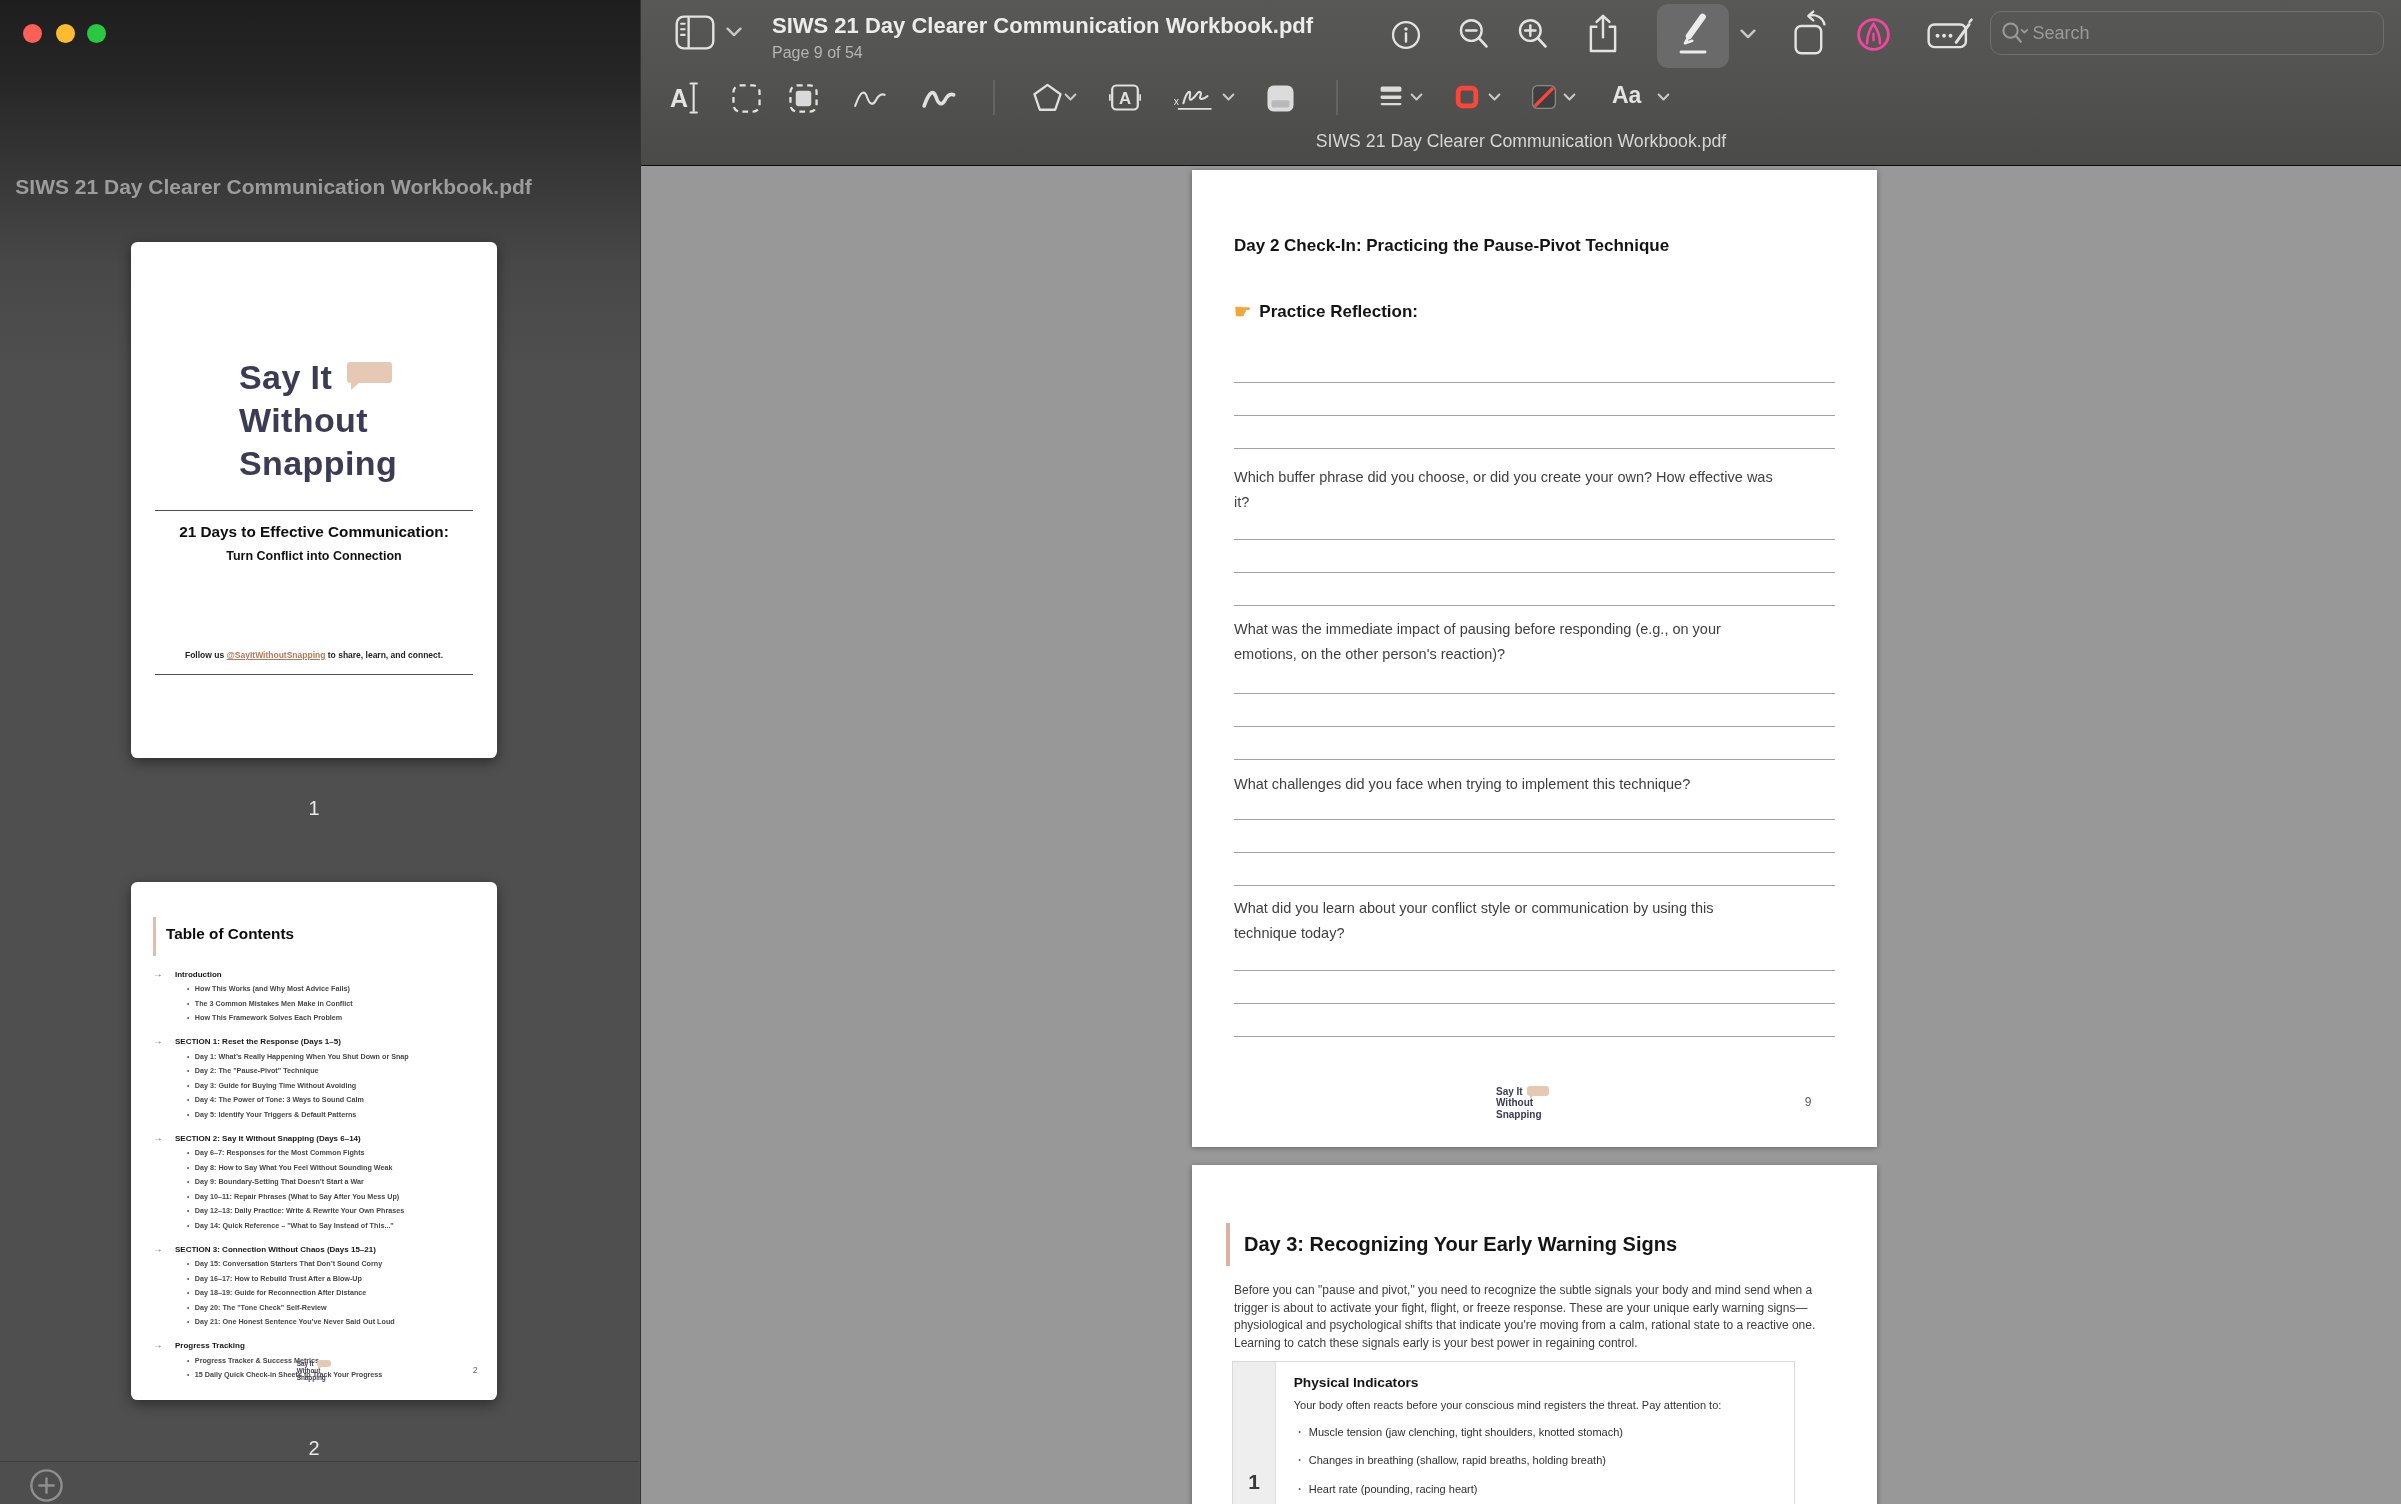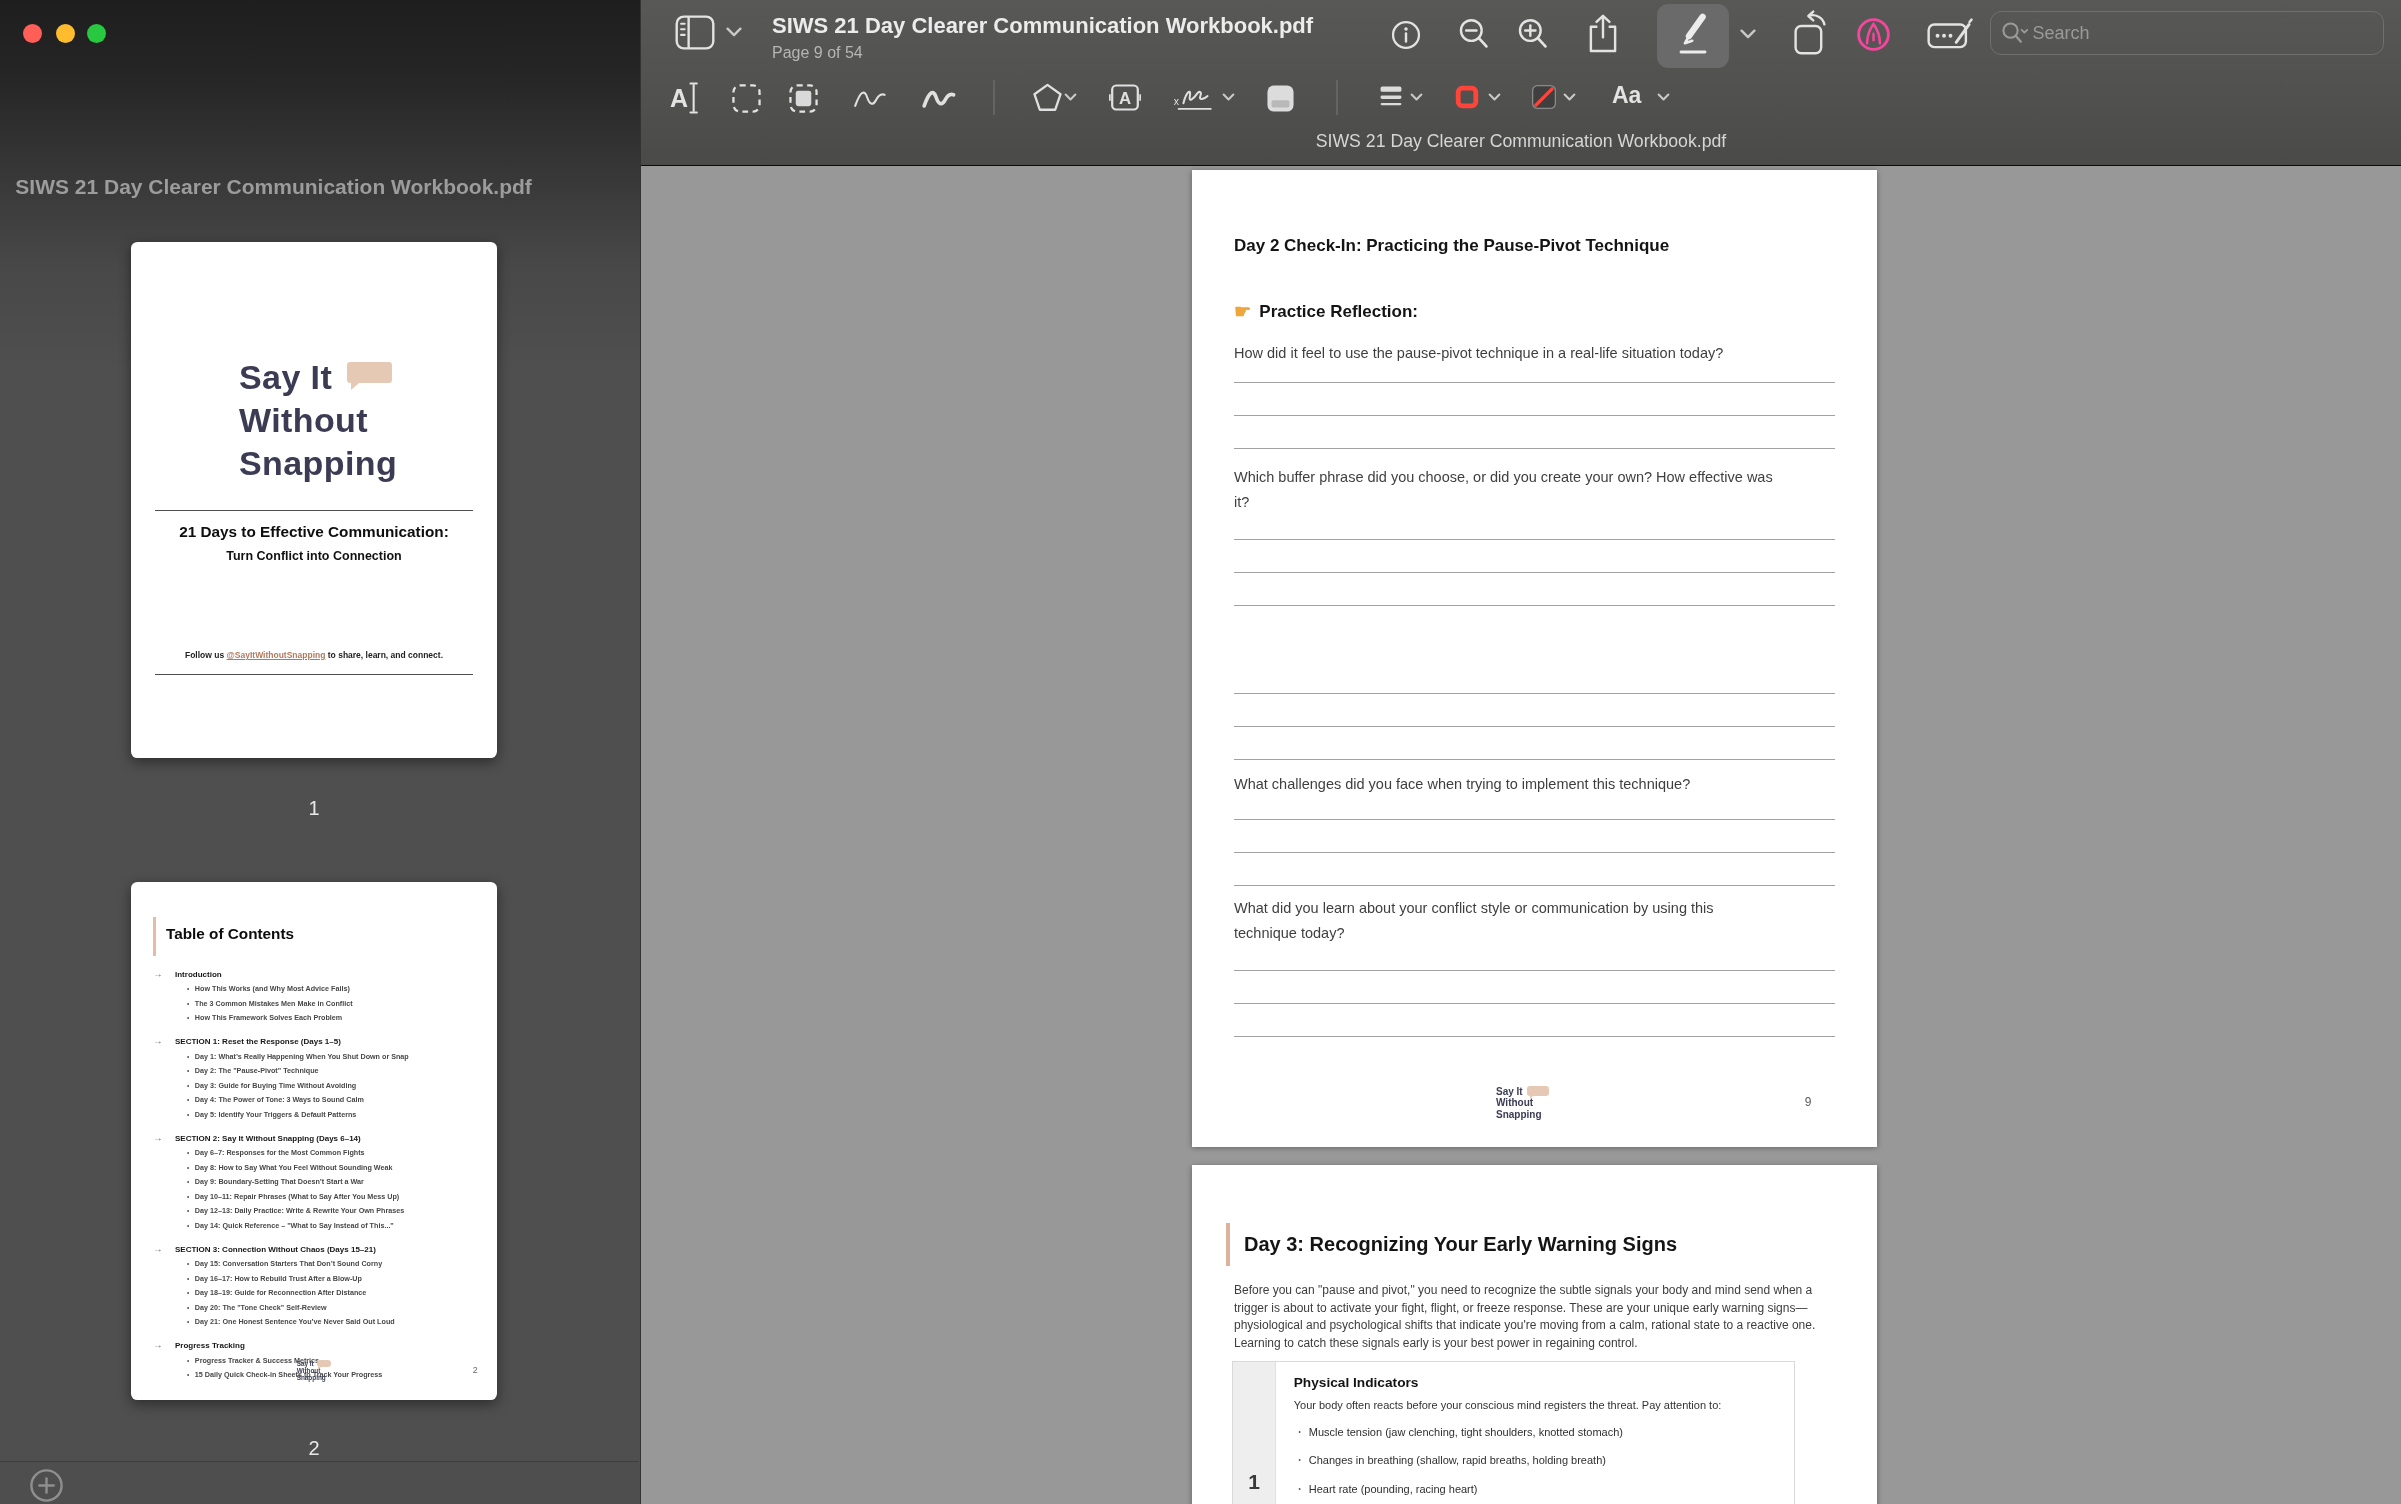--- a/index.html
+++ b/index.html
@@ -515,30 +515,30 @@
     <div class="tab-label">SIWS 21 Day Clearer Communication Workbook.pdf</div>
   </div>
 
   <div class="doc-page page9">
     <div class="p9-heading">Day 2 Check-In: Practicing the Pause-Pivot Technique</div>
     <div class="p9-reflection">
       <span class="pointer-glyph">☛</span>
       <span>Practice Reflection:</span>
     </div>
 
-    <div class="q" style="top:171px;width:608px">How did it feel to use the pause-pivot technique in a real-life situation today?</div>
     <div class="rule" style="top:212px"></div>
     <div class="rule" style="top:245px"></div>
     <div class="rule" style="top:278px"></div>
 
     <div class="q" style="top:295px;width:539px">Which buffer phrase did you choose, or did you create your own? How effective was it?</div>
     <div class="rule" style="top:369px"></div>
     <div class="rule" style="top:402px"></div>
     <div class="rule" style="top:435px"></div>
 
+    <div class="q" style="top:447px;width:539px">What was the immediate impact of pausing before responding (e.g., on your emotions, on the other person's reaction)?</div>
     <div class="rule" style="top:523px"></div>
     <div class="rule" style="top:556px"></div>
     <div class="rule" style="top:589px"></div>
 
     <div class="q" style="top:602px;width:608px">What challenges did you face when trying to implement this technique?</div>
     <div class="rule" style="top:649px"></div>
     <div class="rule" style="top:682px"></div>
     <div class="rule" style="top:715px"></div>
 
     <div class="q" style="top:726px;width:539px">What did you learn about your conflict style or communication by using this technique today?</div>

